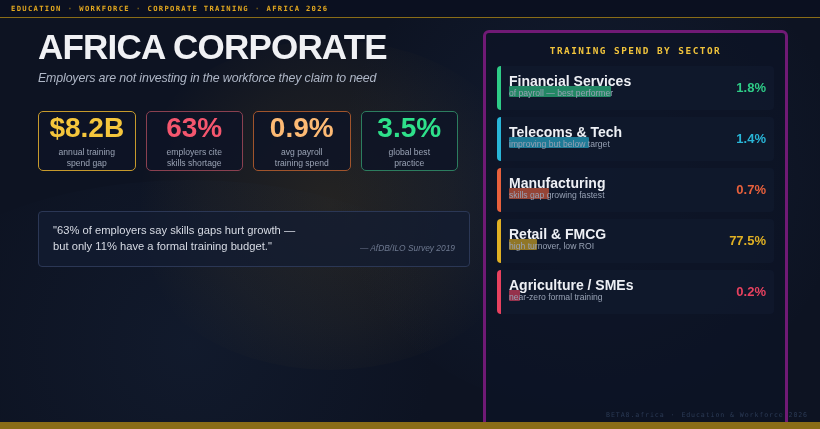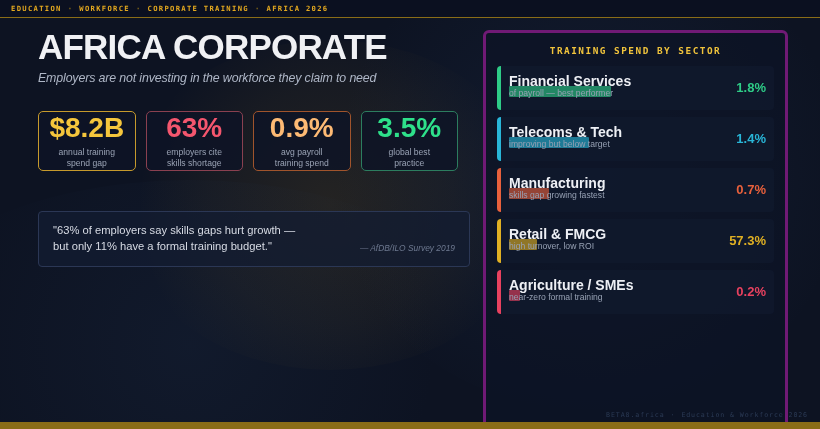--- a/index.html
+++ b/index.html
@@ -231,21 +231,21 @@
           <div class="note">skills gap growing fastest</div>
           <div class="pct" style="color: rgb(232, 96, 60);">0.7%</div>
         </div>
       </div>
       <div class="row" style="border-color: rgb(138, 107, 28);">
         <div class="accent" style="background: rgb(224, 176, 35);"></div>
         <div class="rowbody">
           <div class="bar" style="width: 28.4px; background: rgb(224, 176, 35);"></div>
           <div class="sector">Retail &amp; FMCG</div>
           <div class="note">high turnover, low ROI</div>
-          <div class="pct" style="color: rgb(224, 176, 35);">57.3%</div>
+          <div class="pct" style="color: rgb(224, 176, 35);">77.5%</div>
         </div>
       </div>
       <div class="row" style="border-color: rgb(138, 44, 68);">
         <div class="accent" style="background: rgb(232, 65, 95);"></div>
         <div class="rowbody">
           <div class="bar" style="width: 11.36px; background: rgb(232, 65, 95);"></div>
           <div class="sector">Agriculture / SMEs</div>
           <div class="note">near-zero formal training</div>
           <div class="pct" style="color: rgb(232, 65, 95);">0.2%</div>
         </div>

